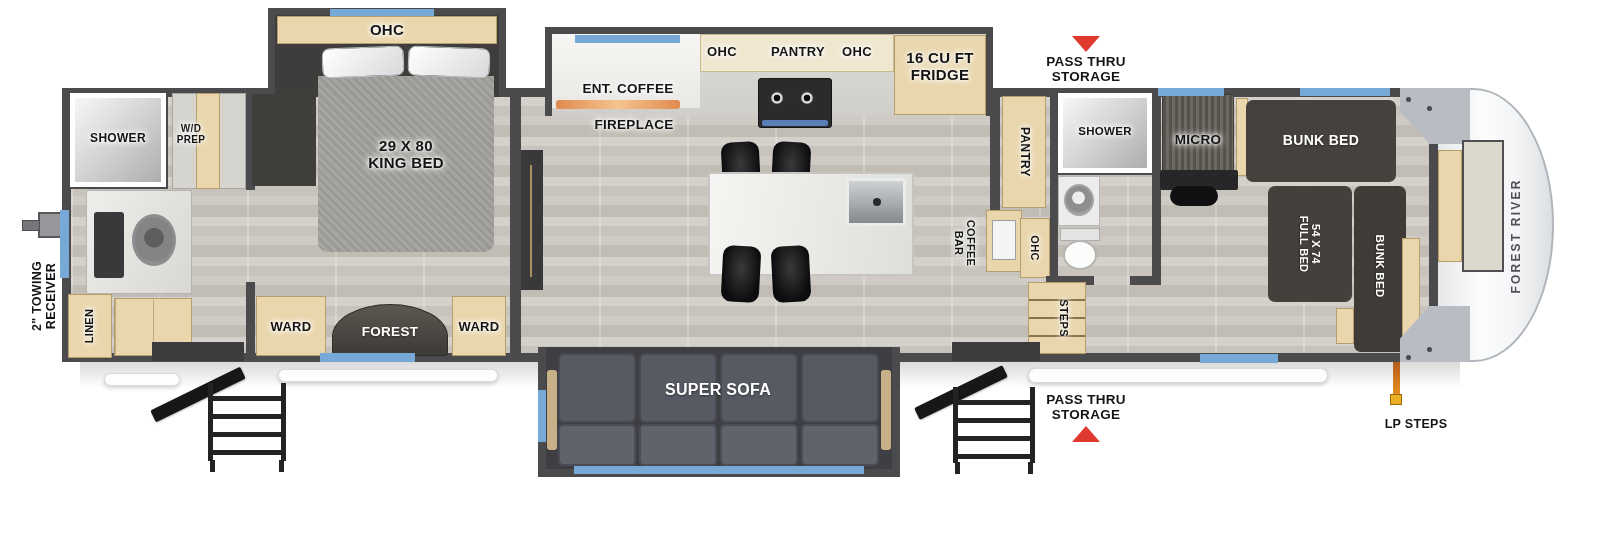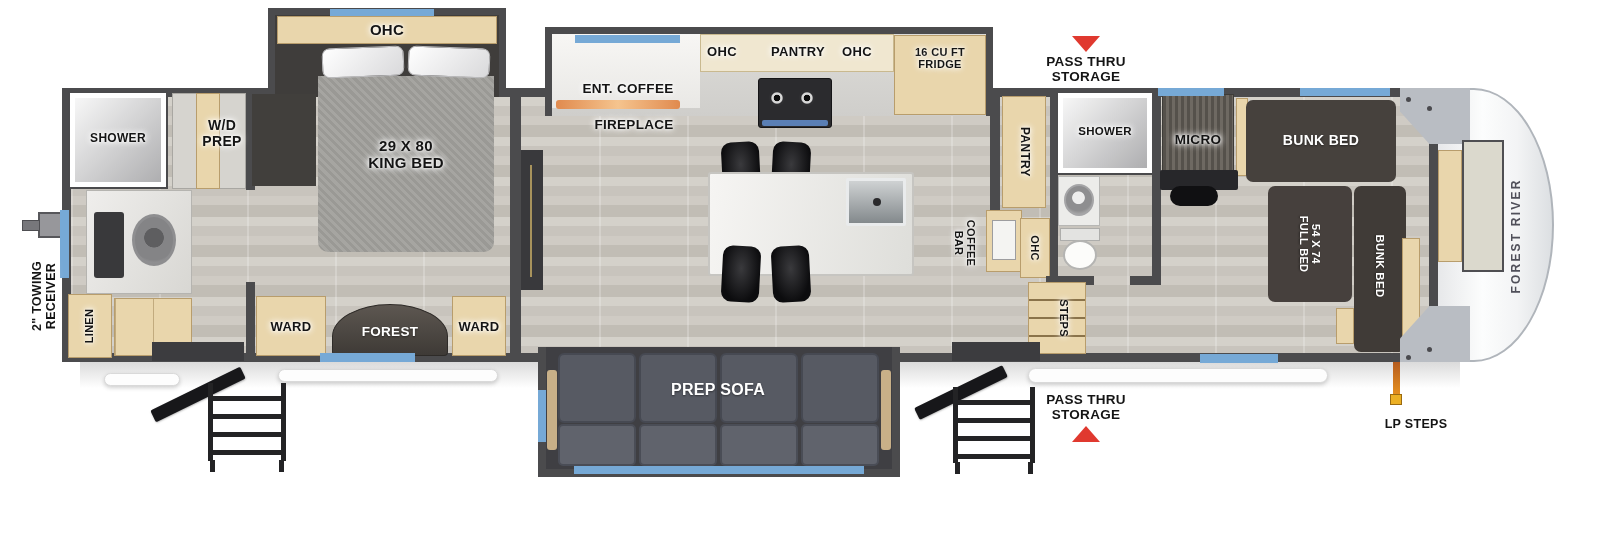--- a/index.html
+++ b/index.html
@@ -67,21 +67,21 @@
   <div class="abs z0" style="left:955px;top:462px;width:5px;height:12px;background:#232325"></div>
   <div class="abs z0" style="left:1028px;top:462px;width:5px;height:12px;background:#232325"></div>
 
   <div class="abs z2 floor" style="left:62px;top:88px;width:1376px;height:274px;border:9px solid #4b4b4d"></div>
   <div class="abs z3 blue" style="left:60px;top:210px;width:9px;height:68px"></div>
 
   <div class="abs z3 showerbox" style="left:70px;top:93px;width:96px;height:94px"></div>
   <div class="lbl" style="left:118px;top:139px;font-size:12px">SHOWER</div>
   <div class="abs z3" style="left:172px;top:93px;width:74px;height:96px;background:#d6d4cf;border:1px solid #a9a7a2"></div>
   <div class="abs z3 tan" style="left:196px;top:93px;width:24px;height:96px"></div>
-  <div class="lbl" style="left:222px;top:134px;width:50px;font-size:14px">W/D PREP</div>
+  <div class="lbl" style="left:191px;top:134px;width:50px;font-size:10px">W/D PREP</div>
 
   <div class="abs z3" style="left:86px;top:190px;width:106px;height:104px;background:linear-gradient(120deg,#efeeec,#d8d7d3);border:1px solid #b5b4b0"></div>
   <div class="abs z4" style="left:94px;top:212px;width:30px;height:66px;background:#39393b;border-radius:3px"></div>
   <div class="abs z4" style="left:132px;top:214px;width:44px;height:52px;border-radius:50%;border:3px solid #8e8e90;background:radial-gradient(circle at 50% 45%,#5e5e60 0 30%,#848486 32% 70%,#aeaeb0)"></div>
   <div class="abs z3 tan" style="left:68px;top:294px;width:44px;height:64px"></div>
   <div class="lbl r-90 nw" style="left:89px;top:326px;font-size:11px">LINEN</div>
   <div class="abs z3 tan" style="left:114px;top:298px;width:78px;height:58px;background-image:repeating-linear-gradient(90deg,rgba(120,90,40,.35) 0 1px,rgba(0,0,0,0) 1px 38px)"></div>
   <div class="abs z3 wall" style="left:246px;top:88px;width:9px;height:102px"></div>
   <div class="abs z3 wall" style="left:246px;top:282px;width:9px;height:80px"></div>
 
@@ -119,21 +119,21 @@
   <div class="lbl" style="left:722px;top:52px;font-size:13px">OHC</div>
   <div class="lbl" style="left:798px;top:52px;font-size:13px">PANTRY</div>
   <div class="lbl" style="left:857px;top:52px;font-size:13px">OHC</div>
 
   <div class="abs z5" style="left:758px;top:78px;width:74px;height:50px;background:#2b2b2e;border-radius:3px;border:1px solid #151517"></div>
   <div class="abs z5" style="left:769px;top:90px;width:16px;height:16px;border-radius:50%;background:radial-gradient(circle,#0c0c0c 26%,#d8d8d8 32% 45%,#2e2e31 55%)"></div>
   <div class="abs z5" style="left:799px;top:90px;width:16px;height:16px;border-radius:50%;background:radial-gradient(circle,#0c0c0c 26%,#d8d8d8 32% 45%,#2e2e31 55%)"></div>
   <div class="abs z5" style="left:762px;top:120px;width:66px;height:6px;background:#5a7fb5;border-radius:2px"></div>
 
   <div class="abs z4 tan" style="left:894px;top:35px;width:92px;height:80px"></div>
-  <div class="lbl" style="left:940px;top:58px;width:74px;font-size:11px">16 CU FT FRIDGE</div>
+  <div class="lbl" style="left:940px;top:67px;width:74px;font-size:15px">16 CU FT FRIDGE</div>
 
   <div class="abs z4 stool" style="left:722px;top:142px;width:38px;height:56px;transform:rotate(-3deg)"></div>
   <div class="abs z4 stool" style="left:772px;top:142px;width:38px;height:56px;transform:rotate(3deg)"></div>
   <div class="abs z4" style="left:708px;top:172px;width:206px;height:104px;background:linear-gradient(100deg,#f6f5f3,#dededa);border:2px solid #c6c5c1;border-radius:3px"></div>
   <div class="abs z5" style="left:846px;top:178px;width:60px;height:48px;border:3px solid #e9ebec;background:linear-gradient(180deg,#cfd2d3,#83898c);border-radius:2px"></div>
   <div class="abs z5 dot" style="left:873px;top:198px;width:8px;height:8px;background:#2a2a2c"></div>
   <div class="abs z4 stool" style="left:722px;top:246px;width:38px;height:56px;transform:rotate(3deg)"></div>
   <div class="abs z4 stool" style="left:772px;top:246px;width:38px;height:56px;transform:rotate(-3deg)"></div>
 
   <div class="abs z3 wall" style="left:990px;top:88px;width:10px;height:122px"></div>
@@ -201,15 +201,15 @@
   <div class="abs z4" style="left:547px;top:370px;width:10px;height:80px;background:#c8b088;border-radius:3px"></div>
   <div class="abs z4" style="left:881px;top:370px;width:10px;height:80px;background:#c8b088;border-radius:3px"></div>
   <div class="abs z4 cushion" style="left:558px;top:353px;width:78px;height:70px"></div>
   <div class="abs z4 cushion" style="left:639px;top:353px;width:78px;height:70px"></div>
   <div class="abs z4 cushion" style="left:720px;top:353px;width:78px;height:70px"></div>
   <div class="abs z4 cushion" style="left:801px;top:353px;width:78px;height:70px"></div>
   <div class="abs z4 seat" style="left:558px;top:424px;width:78px;height:42px"></div>
   <div class="abs z4 seat" style="left:639px;top:424px;width:78px;height:42px"></div>
   <div class="abs z4 seat" style="left:720px;top:424px;width:78px;height:42px"></div>
   <div class="abs z4 seat" style="left:801px;top:424px;width:78px;height:42px"></div>
-  <div class="lbl w nw" style="left:718px;top:390px;font-size:16px">PREP SOFA</div>
+  <div class="lbl w nw" style="left:718px;top:390px;font-size:16px">SUPER SOFA</div>
 
 </div>
 
 </body></html>

